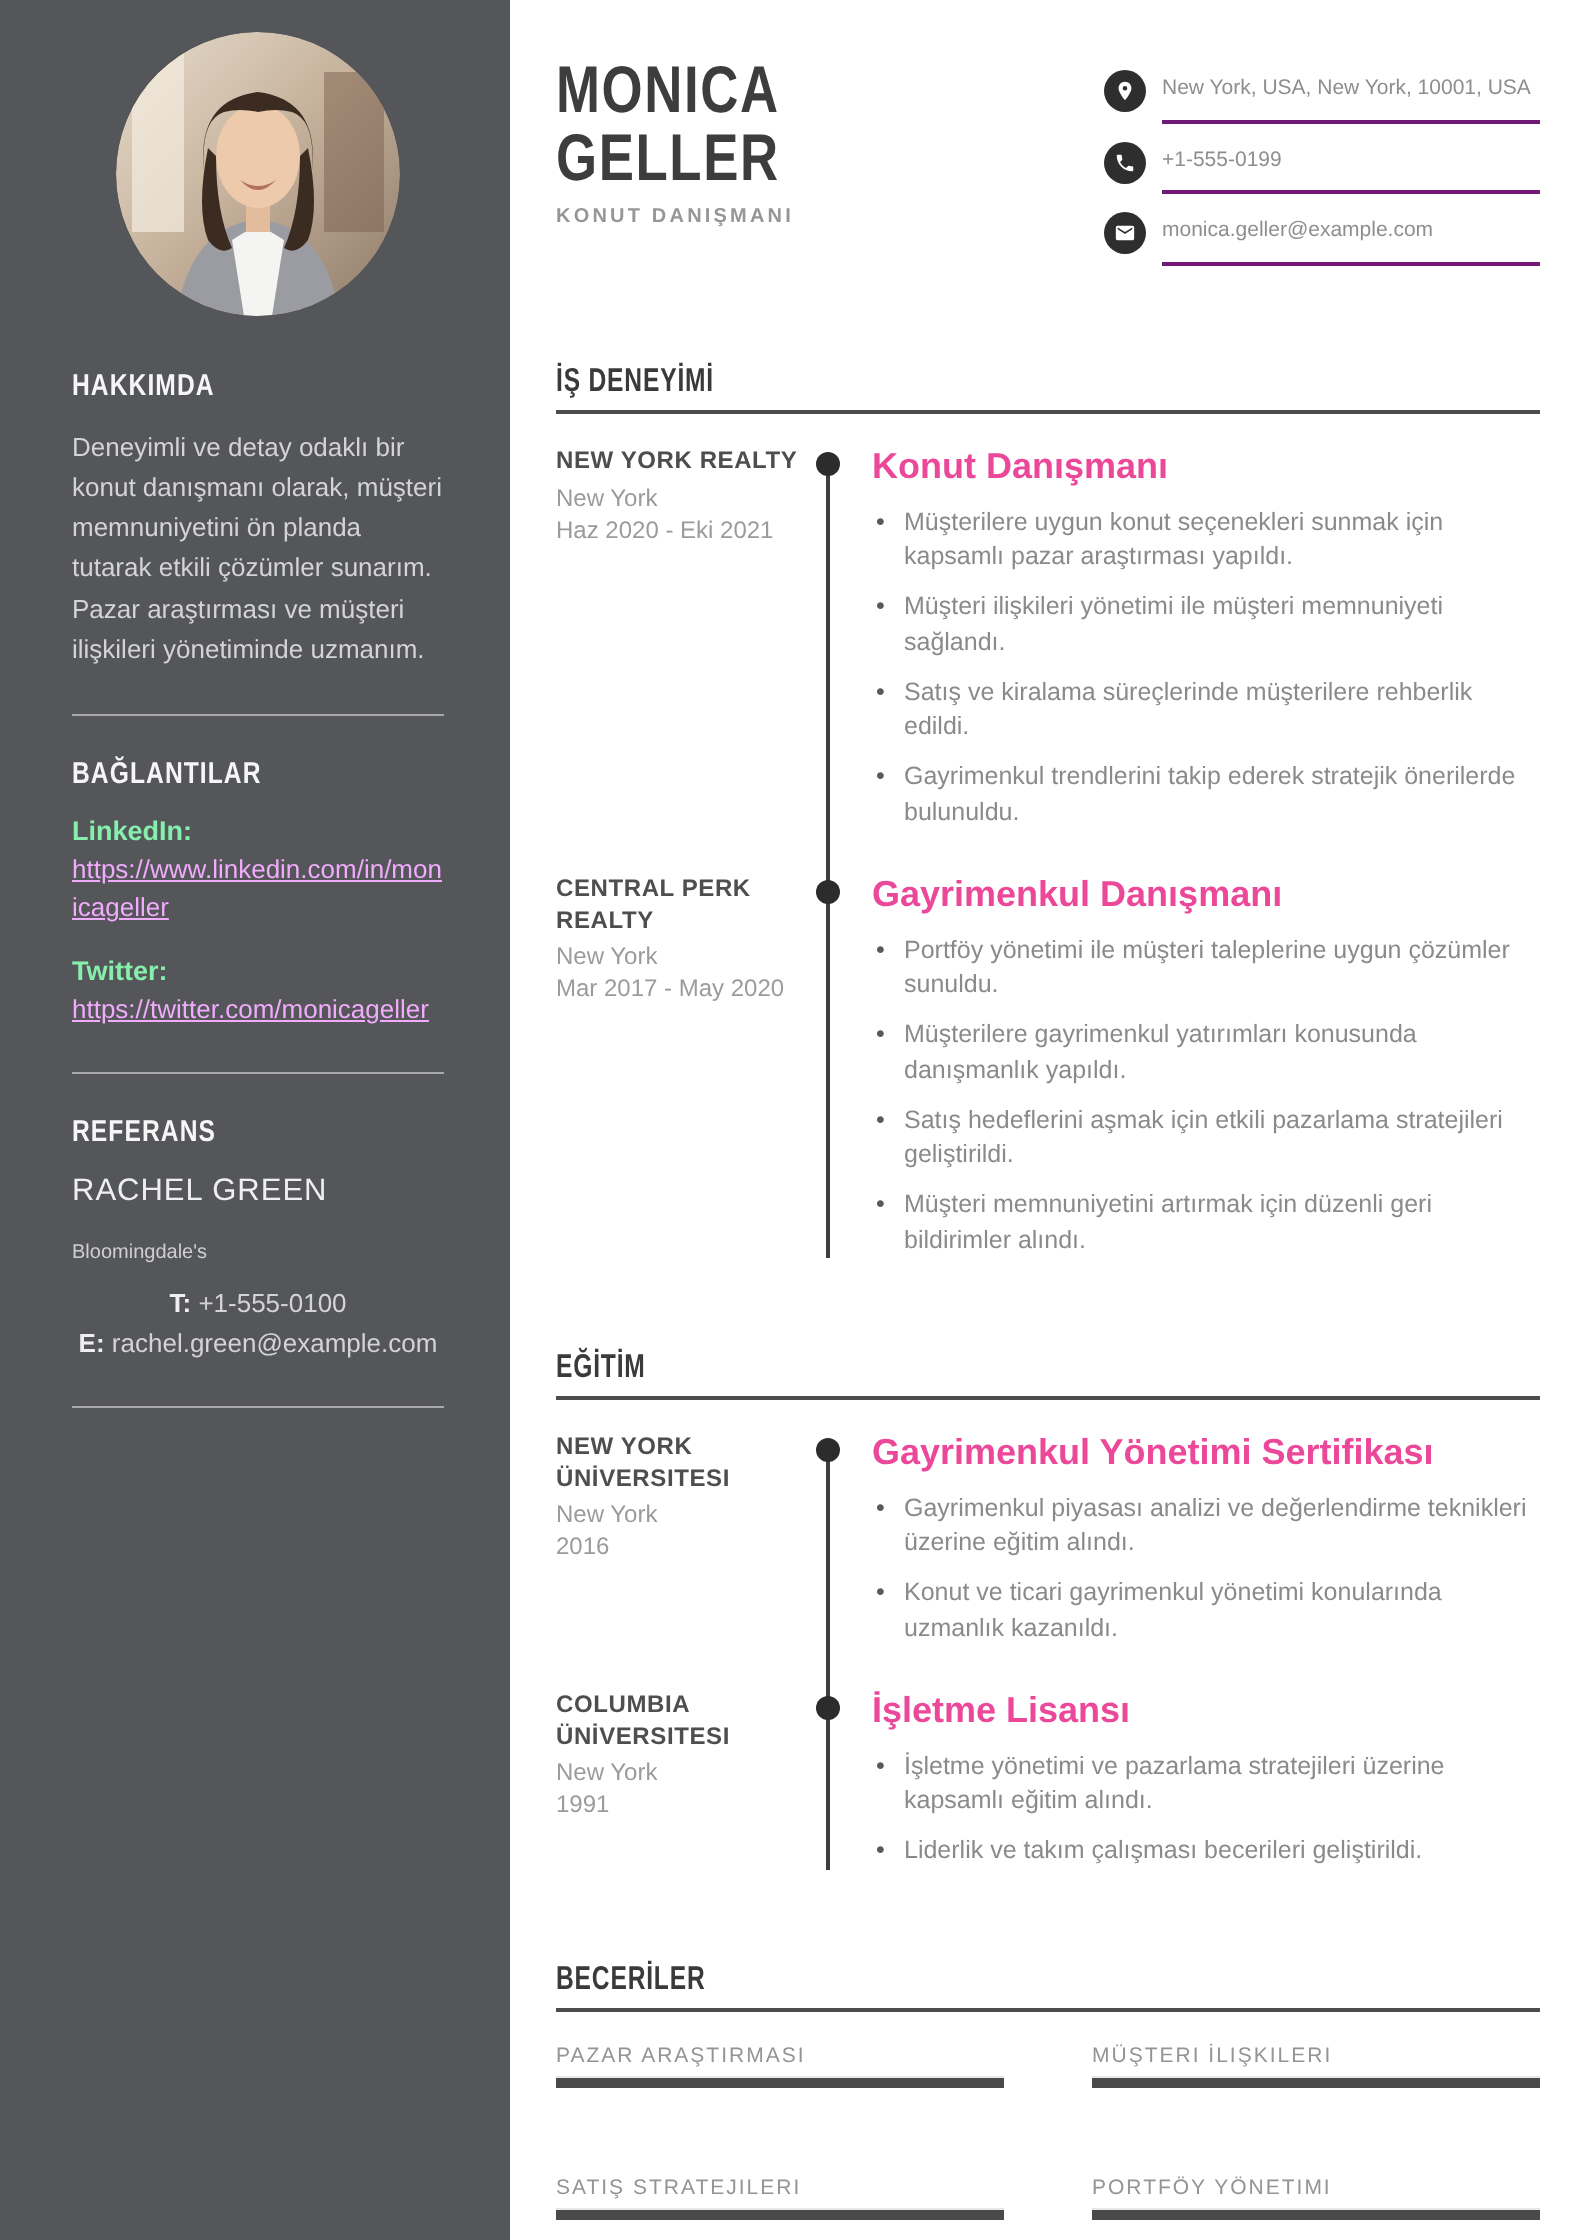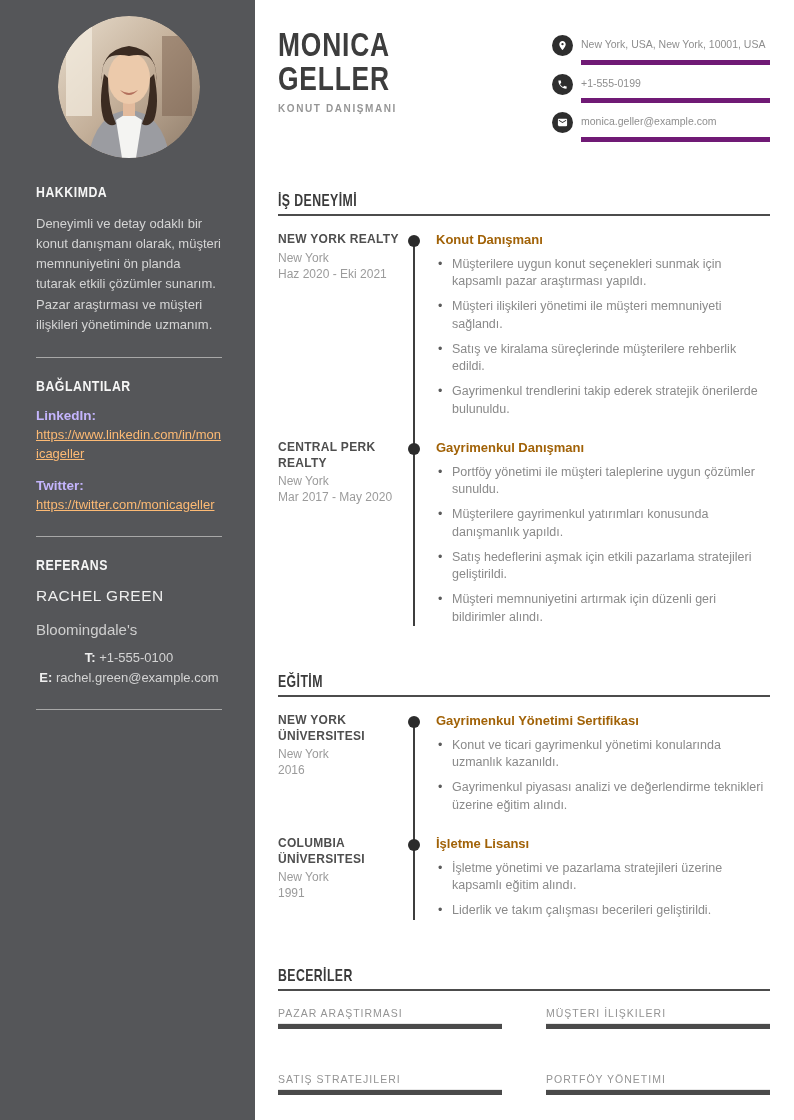--- a/index.html
+++ b/index.html
@@ -9,54 +9,54 @@
 
   
   .sidebar { width:255px; min-width:255px; background:#555659; color:#d9d9d9; padding:16px 33px 0 36px; }
   .photo-wrap { width:142px; height:142px; margin:0 auto 26px auto; }
   .photo-wrap svg { display:block; border-radius:50%; }
   .sb-heading { color:#f6f6f6; font-size:14px; font-weight:bold; letter-spacing:.6px;
                 transform:scale(.88,1.08); transform-origin:left center; white-space:nowrap; margin-bottom:14px; }
   .sb-text { font-size:13px; line-height:1.55; color:#d4d4d4; }
   .sb-divider { height:1px; background:#a8a8a8; margin:22px 0 20px 0; }
   .sb-link-group { margin-bottom:14px; }
-  .sb-link-label { font-weight:bold; color:#c4b5fd; font-size:13.5px; margin-bottom:2px; }
-  .sb-link { font-size:13px; color:#fdba74; text-decoration:underline; word-break:break-all; line-height:1.5; cursor:pointer; }
+  .sb-link-label { font-weight:bold; color:#86efac; font-size:13.5px; margin-bottom:2px; }
+  .sb-link { font-size:13px; color:#f0abfc; text-decoration:underline; word-break:break-all; line-height:1.5; cursor:pointer; }
   .ref-name { font-size:15.5px; color:#efefef; letter-spacing:.5px; margin-bottom:3px; }
-  .ref-company { font-size:15px; color:#cfcfcf; margin-bottom:10px;margin-top:16px; }
+  .ref-company { font-size:10px; color:#cfcfcf; margin-bottom:10px;margin-top:16px; }
   .ref-line { font-size:13px; color:#d4d4d4; line-height:1.5;text-align:center; }
   .ref-line b { color:#efefef; }
   .hobby-list { list-style:none; }
   .hobby-list li { font-size:11px; letter-spacing:1px; color:#e2e2e2; margin-bottom:13px; position:relative; padding-left:13px; }
   .hobby-list li::before { content:"•"; position:absolute; left:0; top:-1px; color:#e2e2e2; }
 
   
   .main { flex:1; padding:0 24px 0 23px; }
   .hdr { display:flex; justify-content:space-between; padding-top:28px; }
   .name-line { font-size:33px; font-weight:800; color:#3d3d3d; line-height:1.02; letter-spacing:1px;
                transform:scaleX(.8); transform-origin:left center; white-space:nowrap; }
   .job-title { margin-top:8px; font-size:10px; font-weight:bold; color:#969696; letter-spacing:1.6px; }
   .contacts { width:218px; padding-top:7px; }
   .contact-row { display:flex; align-items:flex-start; margin-bottom:9px; }
   .c-icon { width:21px; height:21px; min-width:21px; border-radius:50%; background:#2e2e2e; display:flex; align-items:center; justify-content:center; margin-right:8px; }
   .c-icon svg { width:11px; height:11px; fill:#ffffff; }
-  .c-text { flex:1; font-size:10.5px; color:#8e8e8e; padding:3px 0 8px 0; border-bottom:5px solid #701a75; line-height:1.3; }
+  .c-text { flex:1; font-size:10.5px; color:#8e8e8e; padding:3px 0 8px 0; border-bottom:2px solid #701a75; line-height:1.3; }
 
   .section { margin-top:38px; }
   .sec-head { font-size:15px; font-weight:800; color:#3a3a3a; letter-spacing:.5px;
               transform:scale(.82,1.1); transform-origin:left center; white-space:nowrap; }
   .sec-rule { height:2px; background:#4c4c4c; margin-top:6px; margin-bottom:16px; }
 
   .entries { position:relative; }
   .tl-line { position:absolute; left:135px; top:10px; bottom:8px; width:2px; background:#3e3e3e; }
   .entry { display:grid; grid-template-columns:128px 30px 1fr; position:relative; margin-bottom:14px; }
   .dot { position:absolute; left:130px; top:3px; width:12px; height:12px; border-radius:50%; background:#2c2c2c; }
   .company { font-size:12px; font-weight:bold; color:#4e4e4e; letter-spacing:.3px; line-height:1.3; margin-bottom:2px; }
   .meta { font-size:12px; color:#9b9b9b; line-height:1.35; }
-  .role { font-size:13px; font-weight:bold; color:#a16207; margin-bottom:9px; }
+  .role { font-size:18px; font-weight:bold; color:#ec4899; margin-bottom:9px; }
   .blist { list-style:none; }
   .blist li { font-size:12.5px; color:#8a8a8a; line-height:1.38; margin-bottom:8px; position:relative; padding-left:16px; }
   .blist li::before { content:"•"; position:absolute; left:2px; top:0; color:#5a5a5a; }
 
   .two-col { display:grid; grid-template-columns:1fr 1fr; column-gap:52px; row-gap:13px;gap:44px; }
   .skill-label { font-size:10.5px; letter-spacing:1px; color:#949494; padding-bottom:4px; }
   .skill-sep { height:1px; background:#e8e8e8; }
   .bar-track { height:5px; background:#e2e2e2; }
   .bar-fill { height:5px; background:#4a4a4a; }
 </style>
@@ -215,22 +215,22 @@
         <div class="entry">
           <div>
             <div class="company">NEW YORK ÜNİVERSITESI</div>
             <div class="meta">New York</div>
             <div class="meta">2016</div>
           </div>
           <div></div>
           <div>
             <div class="role">Gayrimenkul Yönetimi Sertifikası</div>
             <ul class="blist">
+              <li>Gayrimenkul piyasası analizi ve değerlendirme teknikleri üzerine eğitim alındı.</li>
               <li>Konut ve ticari gayrimenkul yönetimi konularında uzmanlık kazanıldı.</li>
-              <li>Gayrimenkul piyasası analizi ve değerlendirme teknikleri üzerine eğitim alındı.</li>
             </ul>
           </div>
           <div class="dot"></div>
         </div>
 
         <div class="entry">
           <div>
             <div class="company">COLUMBIA ÜNİVERSITESI</div>
             <div class="meta">New York</div>
             <div class="meta">1991</div>

